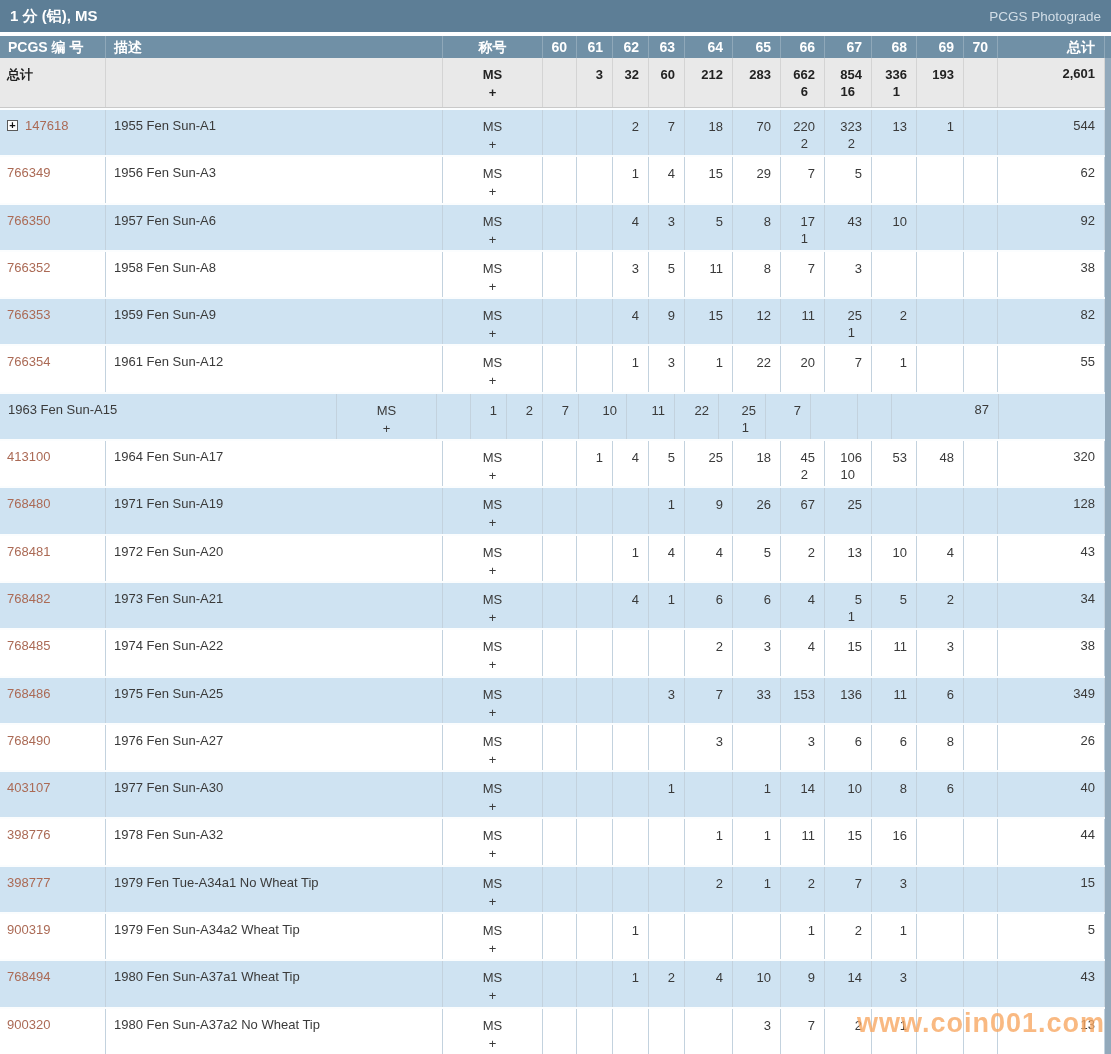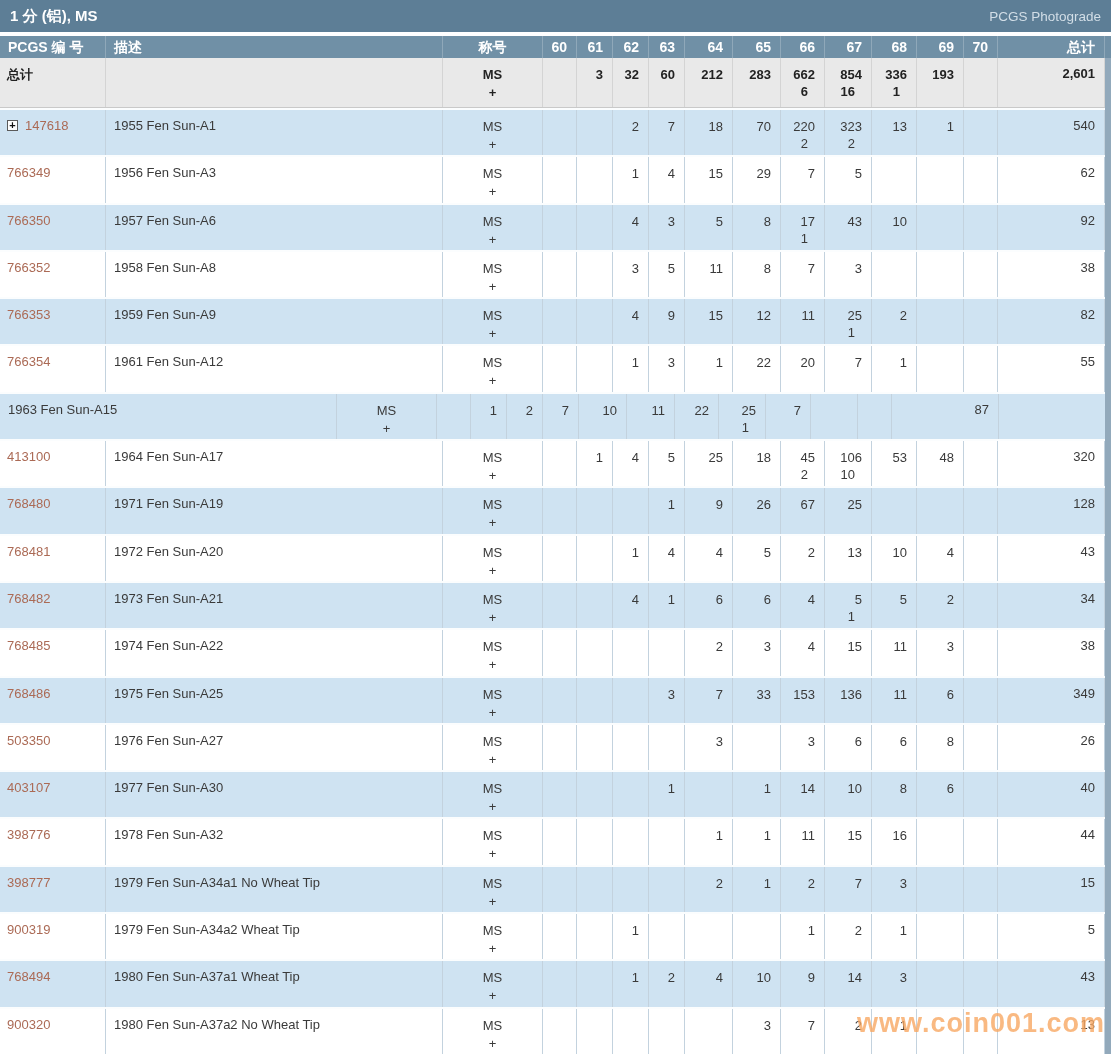--- a/index.html
+++ b/index.html
@@ -178,21 +178,21 @@
           <div class="plus"></div>
         </div>
         <div class="cell num-cell" style="width: 47px;">
           <div class="ms">1</div>
           <div class="plus"></div>
         </div>
         <div class="cell num-cell" style="width: 34px;">
           <div class="ms"></div>
           <div class="plus"></div>
         </div>
-        <div class="cell tot-cell" style="width: 107px;">540</div>
+        <div class="cell tot-cell" style="width: 107px;">544</div>
       </div>
       <div class="row data even">
         <div class="cell pcgs-cell" style="width: 106px;">
           <span class="pcgs-num">766349</span>
         </div>
         <div class="cell desc-cell" style="width: 337px;">1956 Fen Sun-A3</div>
         <div class="cell desig-cell" style="width: 100px;">
           <div>MS</div>
           <div>+</div>
         </div>
@@ -839,21 +839,21 @@
           <div class="plus"></div>
         </div>
         <div class="cell num-cell" style="width: 34px;">
           <div class="ms"></div>
           <div class="plus"></div>
         </div>
         <div class="cell tot-cell" style="width: 107px;">349</div>
       </div>
       <div class="row data even">
         <div class="cell pcgs-cell" style="width: 106px;">
-          <span class="pcgs-num">503350</span>
+          <span class="pcgs-num">768490</span>
         </div>
         <div class="cell desc-cell" style="width: 337px;">1976 Fen Sun-A27</div>
         <div class="cell desig-cell" style="width: 100px;">
           <div>MS</div>
           <div>+</div>
         </div>
         <div class="cell num-cell" style="width: 34px;">
           <div class="ms"></div>
           <div class="plus"></div>
         </div>
@@ -1006,21 +1006,21 @@
         <div class="cell num-cell" style="width: 34px;">
           <div class="ms"></div>
           <div class="plus"></div>
         </div>
         <div class="cell tot-cell" style="width: 107px;">44</div>
       </div>
       <div class="row data odd">
         <div class="cell pcgs-cell" style="width: 106px;">
           <span class="pcgs-num">398777</span>
         </div>
-        <div class="cell desc-cell" style="width: 337px;">1979 Fen Sun-A34a1 No Wheat Tip</div>
+        <div class="cell desc-cell" style="width: 337px;">1979 Fen Tue-A34a1 No Wheat Tip</div>
         <div class="cell desig-cell" style="width: 100px;">
           <div>MS</div>
           <div>+</div>
         </div>
         <div class="cell num-cell" style="width: 34px;">
           <div class="ms"></div>
           <div class="plus"></div>
         </div>
         <div class="cell num-cell" style="width: 36px;">
           <div class="ms"></div>

